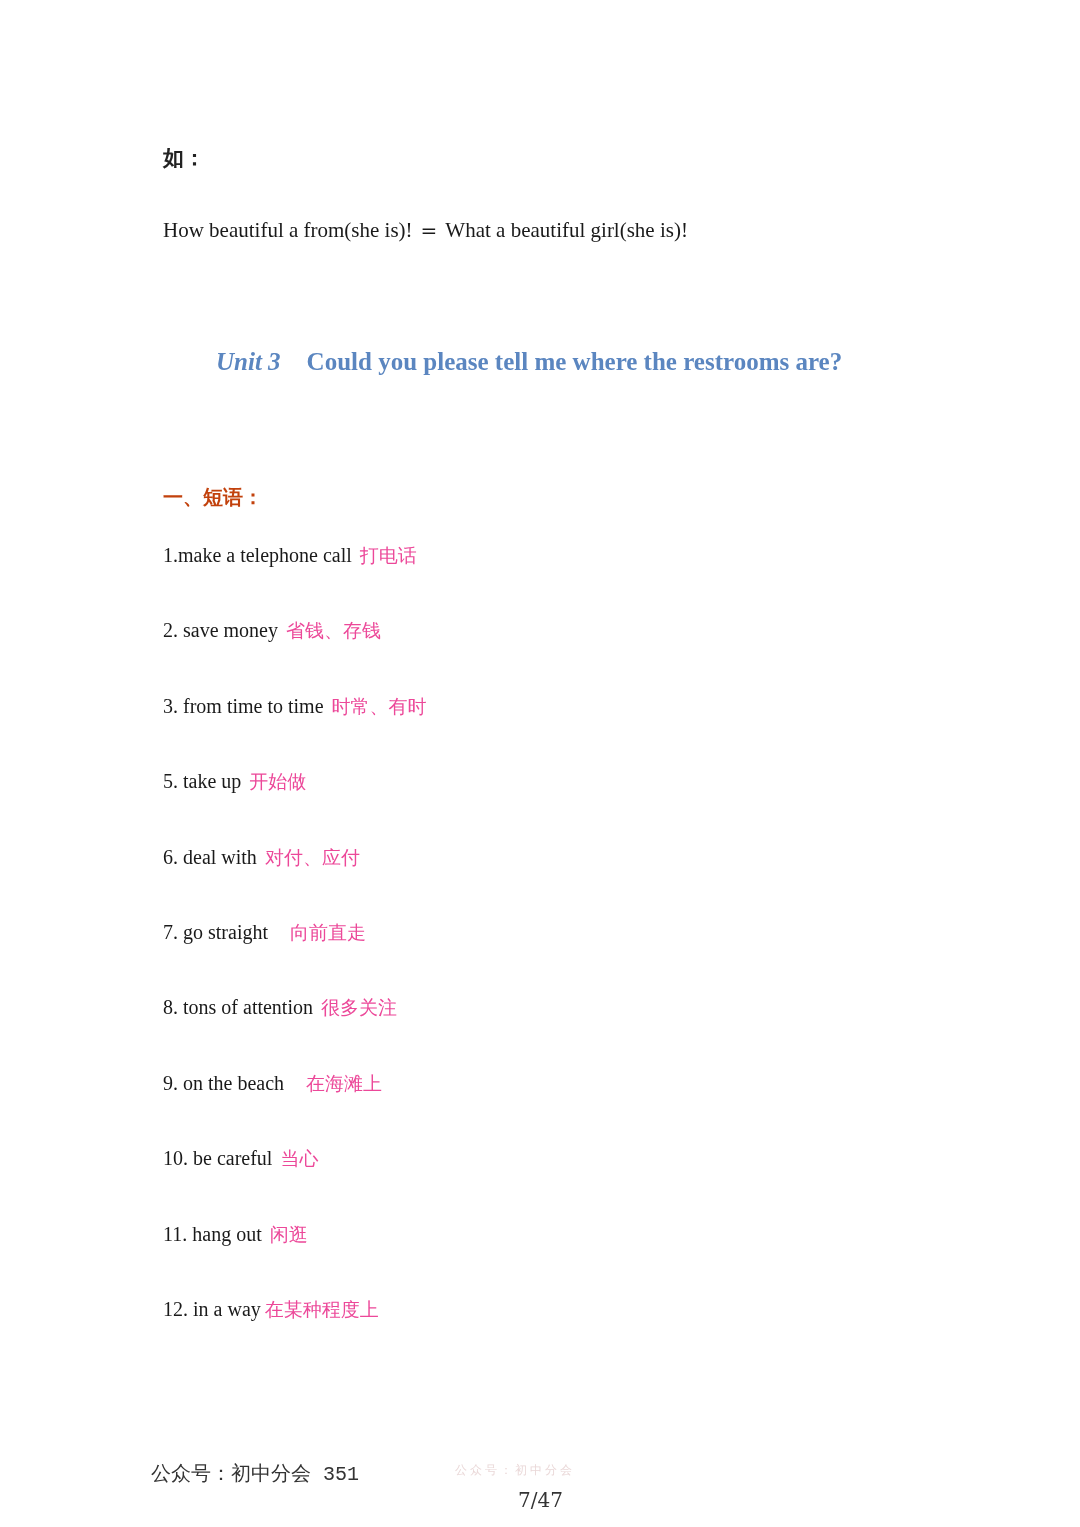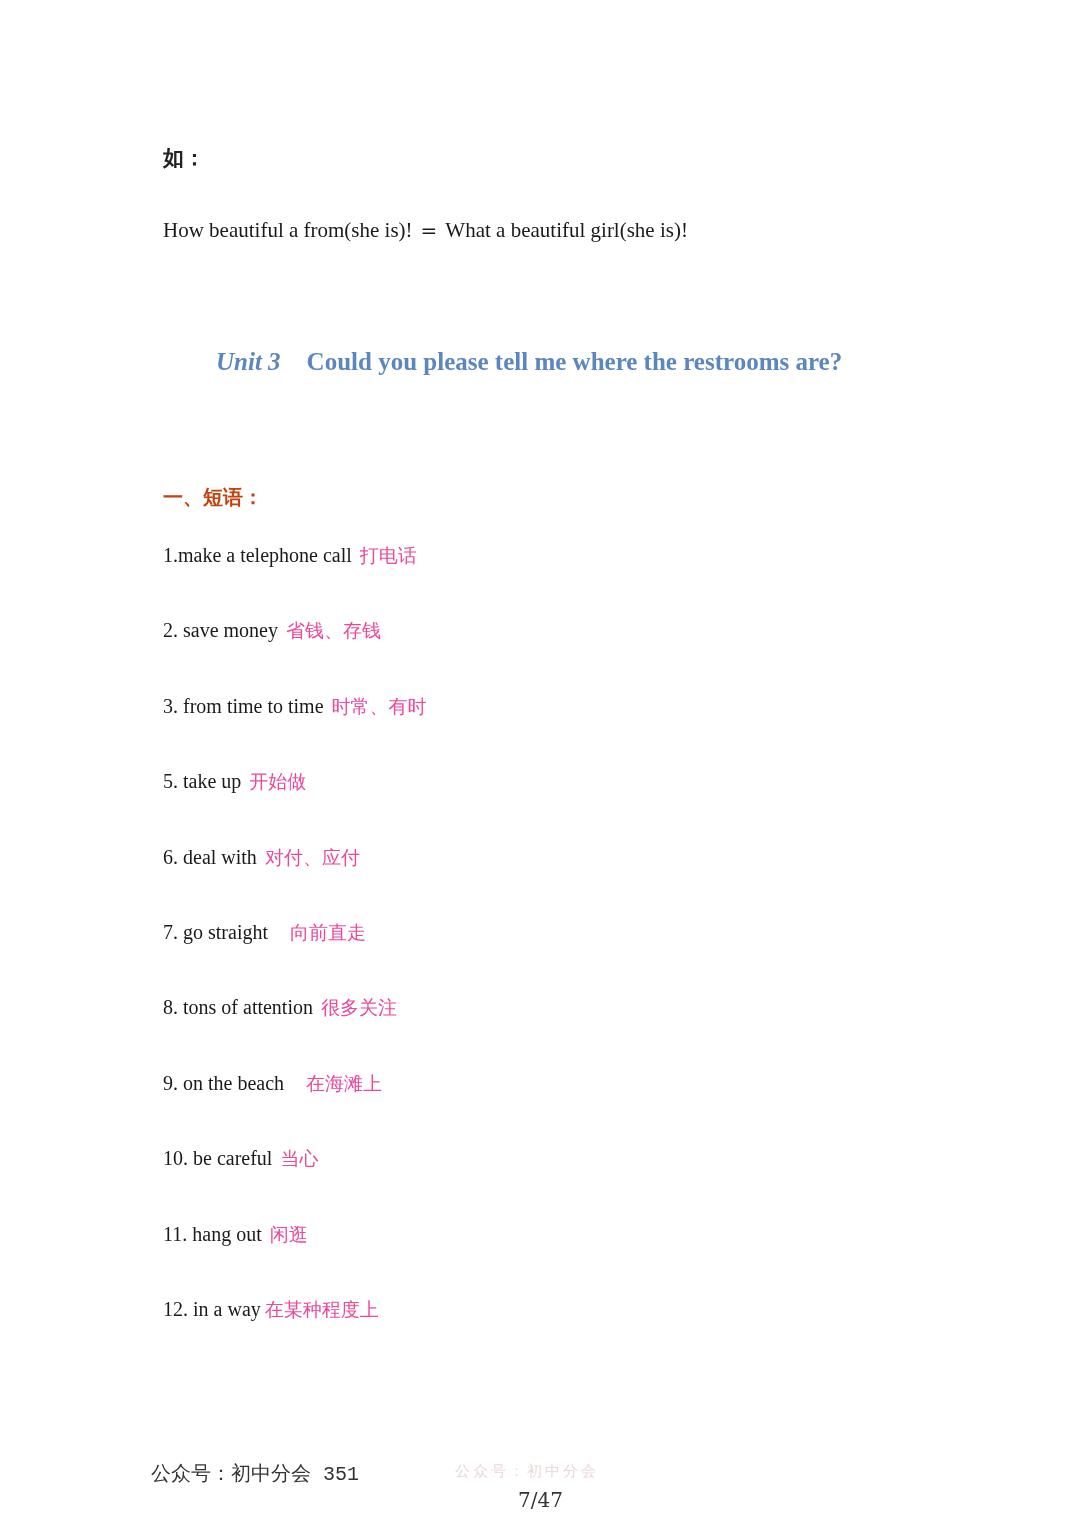--- a/index.html
+++ b/index.html
@@ -92,21 +92,21 @@
       left: 131px;
       top: 1460px;
       font-size: 20px;
       font-family: Liberation Mono, monospace;
       color: #333;
       margin-left: 20px;
     }
     .footer-watermark {
       left: 455px;
       top: 1462px;
-      font-size: 15px;
+      font-size: 12px;
       font-family: "DejaVu Serif", serif;
       color: #ead8d8;
       letter-spacing: 3px;
     }
     .footer-pagenum {
       left: 518px;
       top: 1488px;
       font-size: 20px;
       font-family: "DejaVu Serif", serif;
       color: #333;

